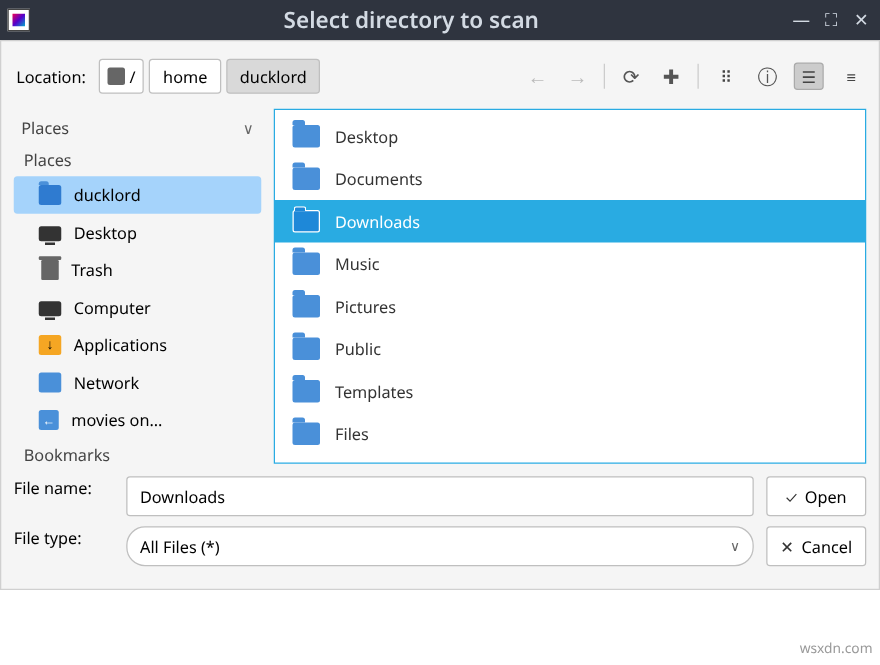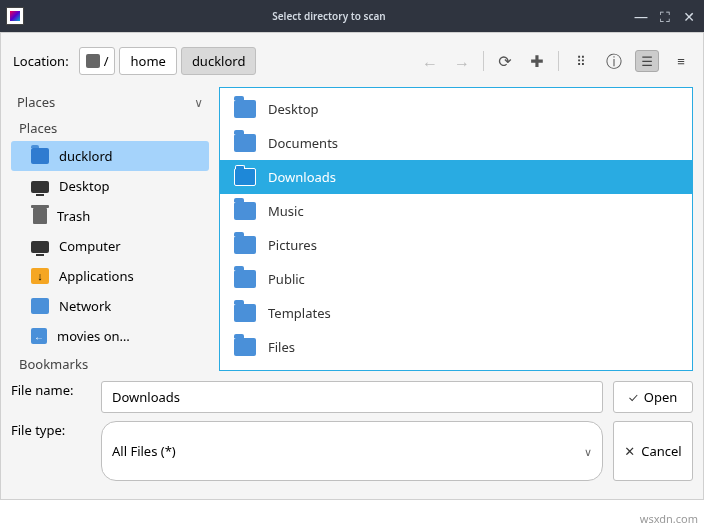--- a/index.html
+++ b/index.html
@@ -2,21 +2,21 @@
 <html><head>
 <meta charset="utf-8">
 <style>
 * { box-sizing: border-box; margin: 0; padding: 0; font-family: "Noto Sans", "Ubuntu", Arial, sans-serif; font-size: 13px; }
 body { background: #fff; width: 704px; height: 532px; overflow: hidden; }
 
 
 .titlebar { background: #2f343f; color: #d3dae3; height: 32px; display: flex; align-items: center; padding: 0 6px; }
 .titlebar .app-icon { width: 18px; height: 18px; margin-right: 8px; background: #fff; border: 1px solid #444; display: inline-block; position: relative; }
 .titlebar .app-icon::after { content:""; position:absolute; inset:3px; background: linear-gradient(135deg,#e05,#50c,#0ac); }
-.titlebar .title { flex: 1; text-align: center; font-weight: 600; font-size: 10px; }
+.titlebar .title { flex: 1; text-align: center; font-weight: 600; font-size: 18px; }
 .titlebar .winbtn { width: 18px; height: 18px; margin-left: 6px; display:flex; align-items:center; justify-content:center; color:#d3dae3; font-size:14px; cursor:pointer; }
 
 .window-body { background: #f5f5f5; border: 1px solid #d0d0d0; padding: 10px; }
 
 
 .loc-row { display:flex; align-items:center; gap:8px; height:36px; }
 .loc-row .label { padding:0 2px; }
 .path-group { display:flex; gap:4px; }
 .path-seg { background:#fff; border:1px solid #bfbfbf; border-radius:3px; padding:4px 10px; display:flex; align-items:center; gap:4px; cursor:pointer; }
 .path-seg.active { background:#d9d9d9; }
@@ -58,21 +58,21 @@
 .fico { width:22px; height:18px; background:#4a90d9; border-radius:2px; position:relative; display:inline-block; }
 .fico::before { content:""; position:absolute; top:-4px; left:0; width:10px; height:4px; background:#4a90d9; border-radius:2px 2px 0 0; }
 .ls-item.selected .fico, .ls-item.selected .fico::before { background:#1e88d8; border:1px solid #fff; box-sizing:border-box; }
 .ls-item.selected .fico::before { border-bottom:none; }
 
 
 .bottom { margin-top:10px; }
 .brow { display:flex; gap:10px; margin-bottom:8px; }
 .blabel { width:80px; }
 .binput { flex:1; background:#fff; border:1px solid #bfbfbf; border-radius:3px; padding:6px 10px; }
-.bselect { flex:1; background:#fff; border:1px solid #bfbfbf; border-radius:15px; padding:20px 10px; display:flex; align-items:center; cursor:pointer; }
+.bselect { flex:1; background:#fff; border:1px solid #bfbfbf; border-radius:15px; padding:6px 10px; display:flex; align-items:center; cursor:pointer; }
 .bselect .chev { margin-left:auto; color:#666; font-size:11px; }
 .bbtn { width:80px; background:#fff; border:1px solid #bfbfbf; border-radius:3px; padding:6px 8px; display:flex; align-items:center; justify-content:center; gap:6px; cursor:pointer; }
 .bbtn .mk { font-size:13px; color:#333; }
 
 .watermark { position:absolute; right:6px; bottom:6px; color:#999; font-size:11px; pointer-events:none; }
 </style>
 </head>
 <body>
 
 <div class="titlebar">

